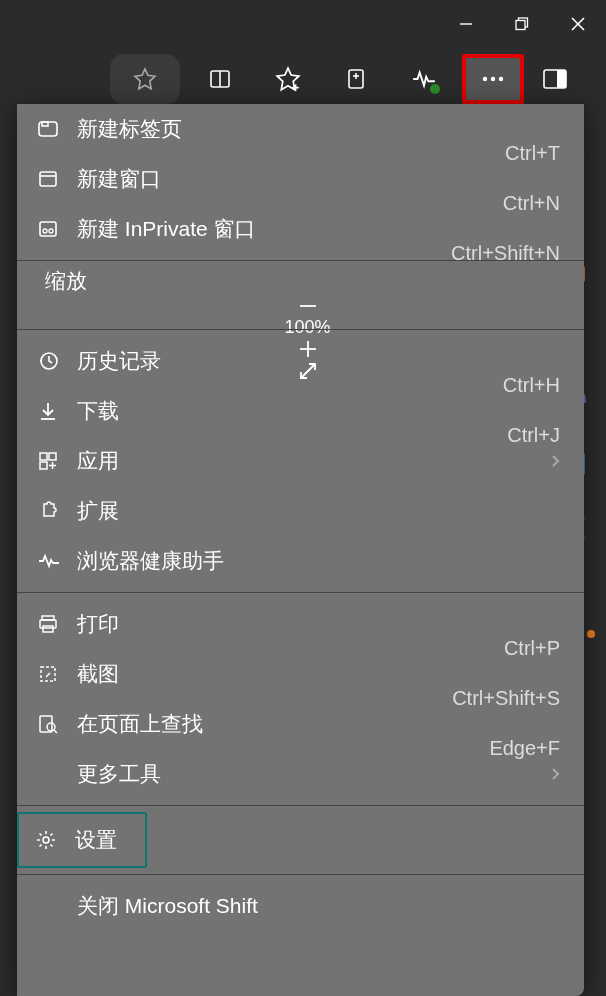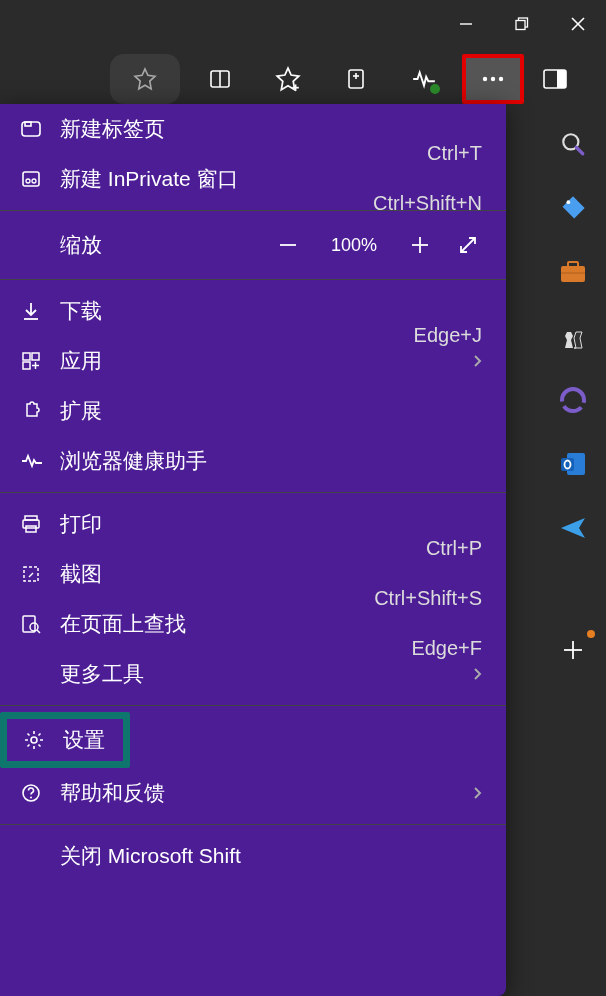--- a/index.html
+++ b/index.html
@@ -85,24 +85,24 @@
       top: -2px;
       right: -4px;
       width: 8px;
       height: 8px;
       background: #e67e22;
       border-radius: 50%;
     }
     .menu {
       position: absolute;
       top: 104px;
-      left: 0;
-      width: 506px;
+      left: 17px;
+      width: 567px;
       bottom: 0;
-      background: #4c1d95;
+      background: #737373;
       border-radius: 0 0 8px 0;
       box-shadow: 0 4px 24px rgba(0,0,0,.5);
       display: flex;
       flex-direction: column;
     }
     .menu-item {
       display: flex;
       align-items: center;
       height: 50px;
       padding: 0 24px 0 20px;
@@ -129,40 +129,41 @@
     }
     .menu-sep {
       height: 1px;
       background: #444;
       margin: 6px 0;
     }
     .zoom-row {
       display: flex;
       align-items: center;
       height: 56px;
-      padding: 0 14px 0 60px;
+      padding: 0 14px 0 28px;
       font-size: 21px;
+      flex-direction: column;
     }
     .zoom-label { flex: 0 0 auto; margin-right: auto; }
     .zoom-btn {
       width: 48px;
       height: 48px;
       display: flex;
       align-items: center;
       justify-content: center;
       font-size: 26px;
       color: #fff;
     }
     .zoom-pct {
       width: 84px;
       text-align: center;
       font-size: 18px;
     }
     .settings-highlight {
-      border: 7px solid #0f766e;
+      border: 2px solid #0f766e;
       border-radius: 2px;
       width: 130px;
       margin-left: 0;
       height: 56px;
       display: flex;
       align-items: center;
       padding-left: 16px;
     }
     .settings-highlight .icon-slot { width: 40px; }
     svg { display: block; }
@@ -302,20 +303,30 @@
     <span class="icon-slot">
       <svg width="22" height="22" viewBox="0 0 22 22">
           <rect x="2" y="4" width="18" height="14" rx="3" fill="none" stroke="#fff" stroke-width="1.6"></rect>
           <rect x="5" y="4" width="6" height="4" fill="none" stroke="#fff" stroke-width="1.6"></rect>
         </svg>
     </span>
     <span class="label">新建标签页</span>
     <span class="shortcut">Ctrl+T</span>
   </div>
 
+  <div class="menu-item">
+    <span class="icon-slot">
+      <svg width="22" height="22" viewBox="0 0 22 22">
+          <rect x="3" y="4" width="16" height="14" rx="2" fill="none" stroke="#fff" stroke-width="1.6"></rect>
+          <line x1="3" y1="8" x2="19" y2="8" stroke="#fff" stroke-width="1.6"></line>
+        </svg>
+    </span>
+    <span class="label">新建窗口</span>
+    <span class="shortcut">Ctrl+N</span>
+  </div>
 
   <div class="menu-item">
     <span class="icon-slot">
       <svg width="22" height="22" viewBox="0 0 22 22">
           <rect x="3" y="4" width="16" height="14" rx="2" fill="none" stroke="#fff" stroke-width="1.6"></rect>
           <circle cx="8" cy="13" r="2" fill="none" stroke="#fff" stroke-width="1.3"></circle>
           <circle cx="14" cy="13" r="2" fill="none" stroke="#fff" stroke-width="1.3"></circle>
         </svg>
     </span>
     <span class="label">新建 InPrivate 窗口</span>
@@ -341,31 +352,42 @@
     <span class="zoom-btn">
       <svg width="22" height="22" viewBox="0 0 22 22">
           <path d="M4 18L18 4M12 4h6v6M10 18H4v-6" fill="none" stroke="#fff" stroke-width="1.8"></path>
         </svg>
     </span>
   </div>
 
   <div class="menu-sep"></div>
 
 
+  <div class="menu-item">
+    <span class="icon-slot">
+      <svg width="22" height="22" viewBox="0 0 22 22">
+          <circle cx="12" cy="11" r="8" fill="none" stroke="#fff" stroke-width="1.6"></circle>
+          <path d="M12 6v5l3 2" fill="none" stroke="#fff" stroke-width="1.6"></path>
+          <path d="M3 11l2-2v4z" fill="#fff"></path>
+        </svg>
+    </span>
+    <span class="label">历史记录</span>
+    <span class="shortcut">Ctrl+H</span>
+  </div>
 
   <div class="menu-item">
     <span class="icon-slot">
       <svg width="22" height="22" viewBox="0 0 22 22">
           <line x1="11" y1="3" x2="11" y2="14" stroke="#fff" stroke-width="1.8"></line>
           <path d="M6 10l5 5 5-5" fill="none" stroke="#fff" stroke-width="1.8"></path>
           <line x1="4" y1="19" x2="18" y2="19" stroke="#fff" stroke-width="1.8"></line>
         </svg>
     </span>
     <span class="label">下载</span>
-    <span class="shortcut">Edge+J</span>
+    <span class="shortcut">Ctrl+J</span>
   </div>
 
   <div class="menu-item">
     <span class="icon-slot">
       <svg width="22" height="22" viewBox="0 0 22 22">
           <rect x="3" y="3" width="7" height="7" fill="none" stroke="#fff" stroke-width="1.5"></rect>
           <rect x="12" y="3" width="7" height="7" fill="none" stroke="#fff" stroke-width="1.5"></rect>
           <rect x="3" y="12" width="7" height="7" fill="none" stroke="#fff" stroke-width="1.5"></rect>
           <line x1="15.5" y1="12" x2="15.5" y2="19" stroke="#fff" stroke-width="1.5"></line>
           <line x1="12" y1="15.5" x2="19" y2="15.5" stroke="#fff" stroke-width="1.5"></line>
@@ -451,35 +473,20 @@
       <span class="icon-slot">
         <svg width="22" height="22" viewBox="0 0 22 22">
             <circle cx="11" cy="11" r="3" fill="none" stroke="#fff" stroke-width="1.6"></circle>
             <path d="M11 2v3M11 17v3M2 11h3M17 11h3M4.5 4.5l2 2M15.5 15.5l2 2M4.5 17.5l2-2M15.5 6.5l2-2" stroke="#fff" stroke-width="1.6"></path>
           </svg>
       </span>
       <span class="label" style="font-size:21px">设置</span>
     </div>
   </div>
 
-  <div class="menu-item">
-    <span class="icon-slot">
-      <svg width="22" height="22" viewBox="0 0 22 22">
-          <circle cx="11" cy="11" r="8" fill="none" stroke="#fff" stroke-width="1.6"></circle>
-          <path d="M8.5 8.5a2.5 2.5 0 1 1 3.5 2.3c-.7.4-1 1-1 1.7" fill="none" stroke="#fff" stroke-width="1.6"></path>
-          <circle cx="11" cy="15.5" r="1" fill="#fff"></circle>
-        </svg>
-    </span>
-    <span class="label">帮助和反馈</span>
-    <span class="chevron">
-      <svg width="10" height="14" viewBox="0 0 10 14">
-          <path d="M3 2l5 5-5 5" fill="none" stroke="#aaa" stroke-width="2"></path>
-        </svg>
-    </span>
-  </div>
 
   <div class="menu-sep"></div>
 
   <div class="menu-item">
     <span class="icon-slot"></span>
     <span class="label">关闭 Microsoft Shift</span>
   </div>
 
 </div>
 

